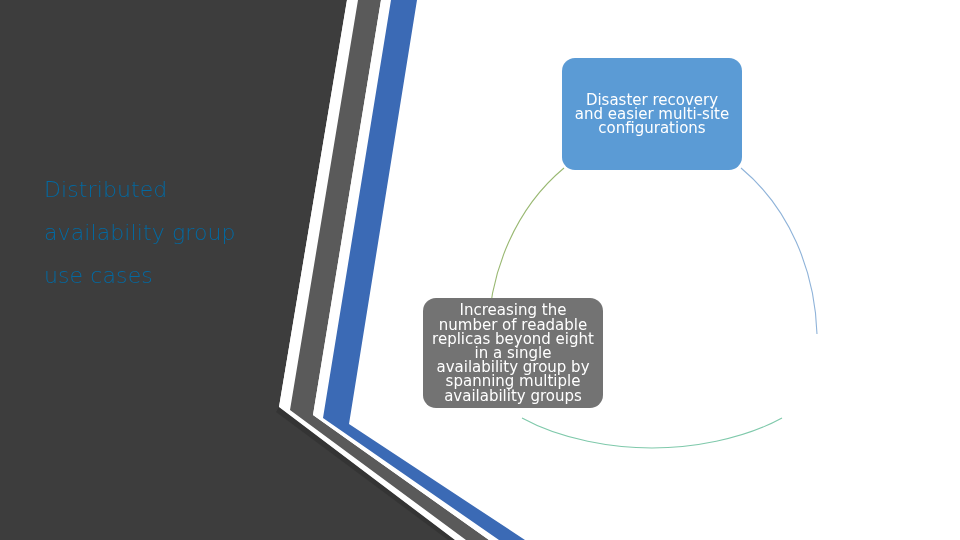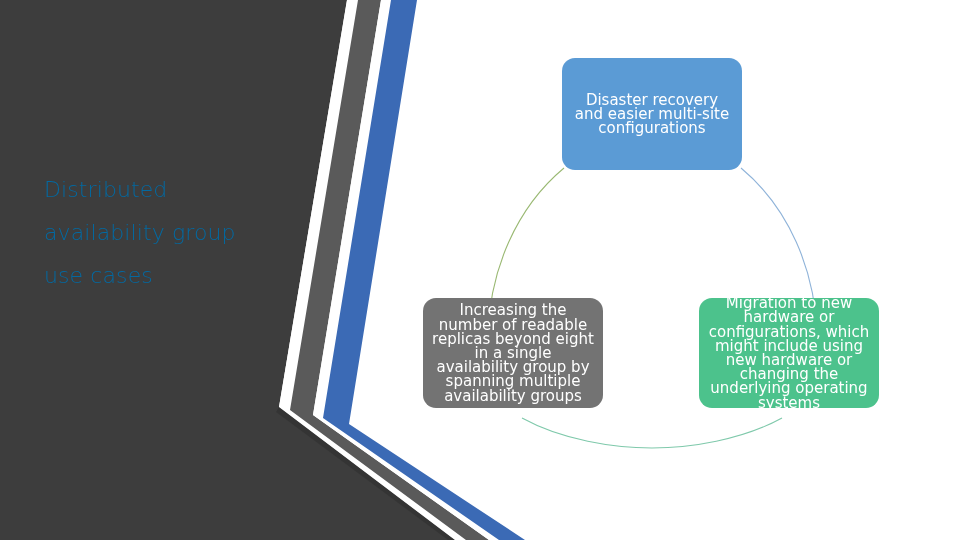--- a/index.html
+++ b/index.html
@@ -138,18 +138,15 @@
     </svg>
 
     <div class="node node-top" style="background:#5b9bd5;">
       <span class="node-text">Disaster recovery and easier multi-site configurations</span>
     </div>
 
     <div class="node node-left" style="background:#737373;">
       <span class="node-text">Increasing the number of readable replicas beyond eight in a single availability group by spanning multiple availability groups</span>
     </div>
 
-    <div class="node node-right" style="background:#4cc28c;">
-      <span class="node-text">Migration to new hardware or configurations, which might include using new hardware or changing the underlying operating systems</span>
-    </div>
 
   </div>
 </div>
 
 </body></html>

